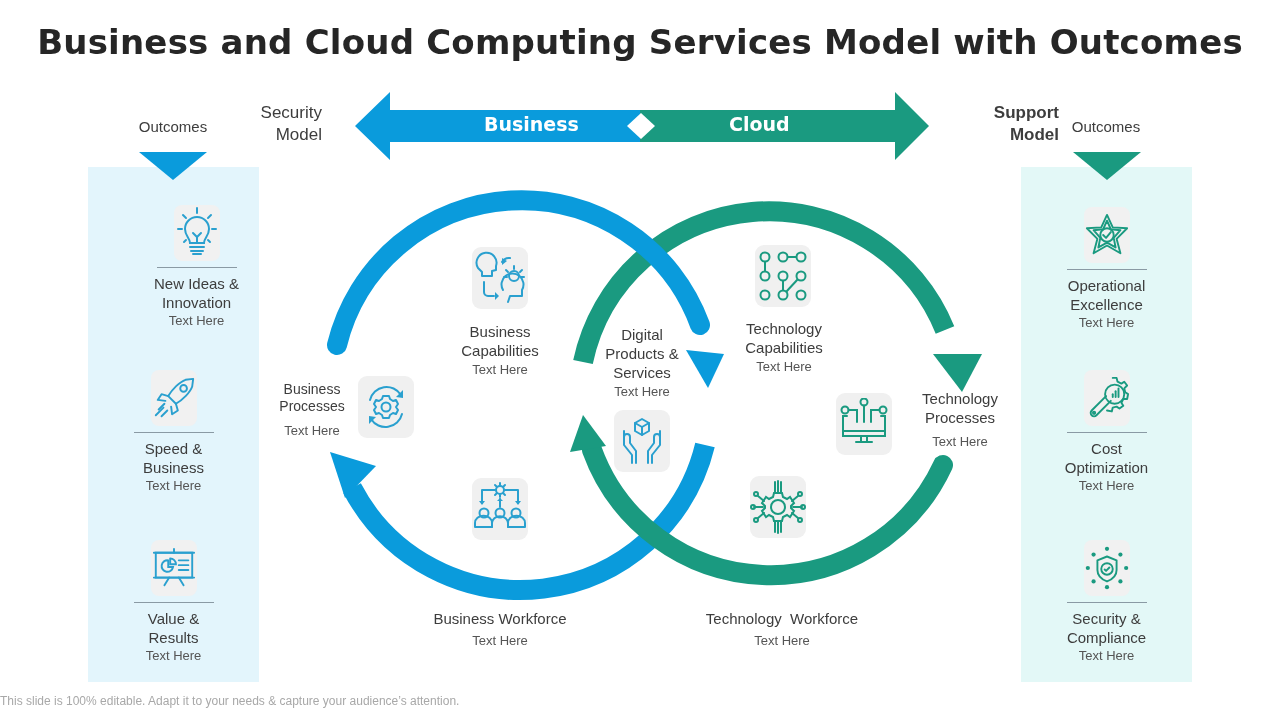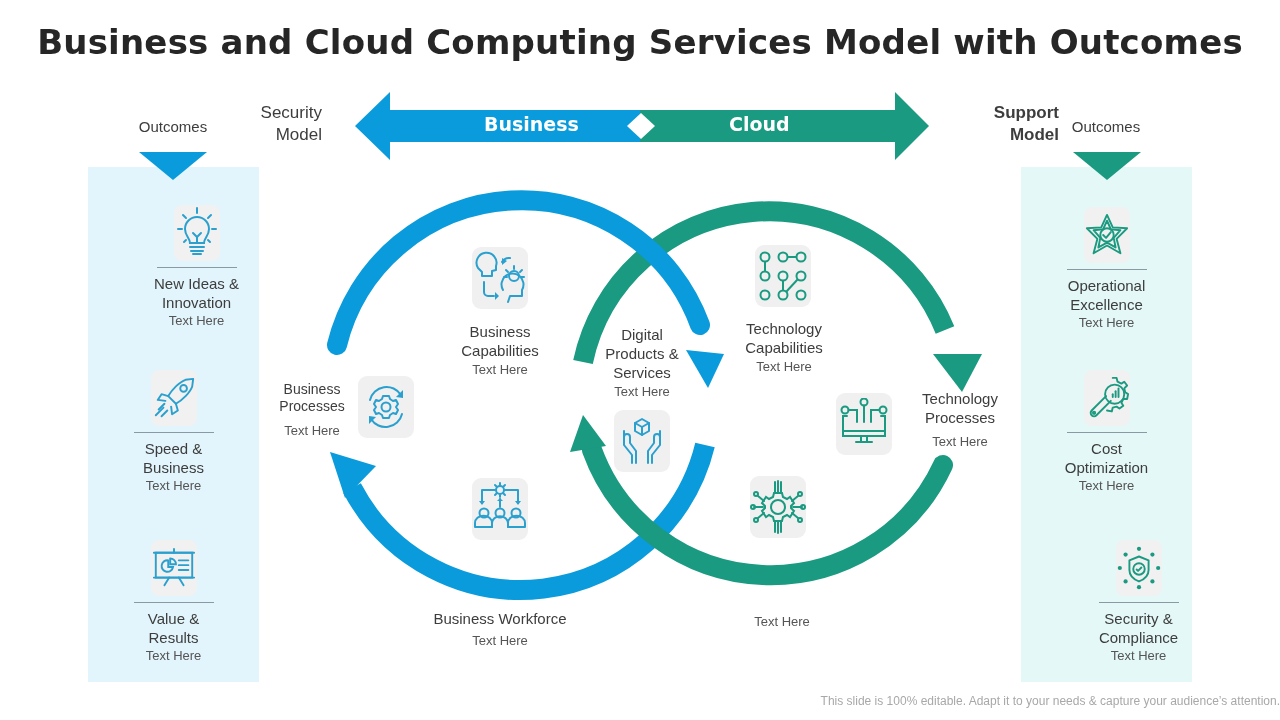--- a/index.html
+++ b/index.html
@@ -16,21 +16,21 @@
   .tri { position:absolute; width:0; height:0; border-left:34px solid transparent; border-right:34px solid transparent; }
   .outcome { position:absolute; width:171px; text-align:center; }
   .icon-box { width:46px; height:56px; margin:0 auto; background:#f1f1f1; border-radius:8px; display:flex; align-items:center; justify-content:center; }
   .sep { width:80px; height:1px; background:#8a9aa4; margin:6px auto 6px; }
   .o-title { font-size:15px; line-height:19px; color:#3d3d3d; }
   .o-sub { font-size:13px; line-height:17px; color:#555; }
   .node-box { position:absolute; width:56px; height:62px; background:#f0f0f0; border-radius:9px; display:flex; align-items:center; justify-content:center; }
   .node-text { position:absolute; text-align:center; }
   .nt { font-size:15px; line-height:19px; color:#3d3d3d; }
   .ns { font-size:13px; line-height:17px; color:#555; margin-top:1px; }
-  .footer { position:absolute; top:694px; left:0; width:1280px; text-align:right; font-size:12px; color:#a8a8a8; }
+  .footer { position:absolute; top:694px; left:0; width:1280px; text-align:left; font-size:12px; color:#a8a8a8; }
   .banner-text { position:absolute; top:113px; font-family:"DejaVu Sans", sans-serif; font-weight:bold; font-size:19px; color:#ffffff; }
 </style>
 </head>
 <body>
 
 <div class="title">Business and Cloud Computing Services Model with Outcomes</div>
 
 <div class="abs lbl" style="left:128px;top:117px;width:90px;">Outcomes</div>
 <div class="abs lbl-lg" style="left:222px;top:102px;width:100px;text-align:right;">
   <div>Security</div>
@@ -144,21 +144,21 @@
         <line x1="33" y1="23" x2="33" y2="17"></line>
         <line x1="36" y1="23" x2="36" y2="14"></line>
     </svg>
   </div>
   <div class="sep"></div>
   <div class="o-title">Cost</div>
   <div class="o-title">Optimization</div>
   <div class="o-sub">Text Here</div>
 </div>
 
-<div class="outcome" style="left:1021px;top:540px;margin-left:32px;">
+<div class="outcome" style="left:1021px;top:540px;">
   <div class="icon-box">
     <svg width="48" height="48" viewBox="0 0 48 48" fill="none" stroke="#1a9a80" stroke-width="2" stroke-linejoin="round">
       <path d="M24,12 L34,16 L34,26 C34,32 29,36 24,38 C19,36 14,32 14,26 L14,16 Z"></path>
       <circle cx="24" cy="25" r="6"></circle>
         <path d="M21,25 L23,27 L27,23"></path>
       <g fill="#1a9a80" stroke="none">
         <circle cx="24" cy="4" r="2.2"></circle>
           <circle cx="38" cy="10" r="2.2"></circle>
           <circle cx="44" cy="24" r="2.2"></circle>
         <circle cx="38" cy="38" r="2.2"></circle>
@@ -327,16 +327,17 @@
   <div class="nt">Technology</div>
   <div class="nt">Capabilities</div>
   <div class="ns">Text Here</div>
 </div>
 <div class="node-text" style="left:910px;top:389px;width:100px;">
   <div class="nt">Technology</div>
   <div class="nt">Processes</div>
   <div class="ns" style="margin-top:6px;">Text Here</div>
 </div>
 <div class="node-text" style="left:682px;top:609px;width:200px;">
+  <div class="nt" style="white-space:pre;">Technology  Workforce</div>
   <div class="ns" style="margin-top:4px;">Text Here</div>
 </div>
 
 <div class="footer">This slide is 100% editable. Adapt it to your needs &amp; capture your audience’s attention.</div>
 
 </body></html>

